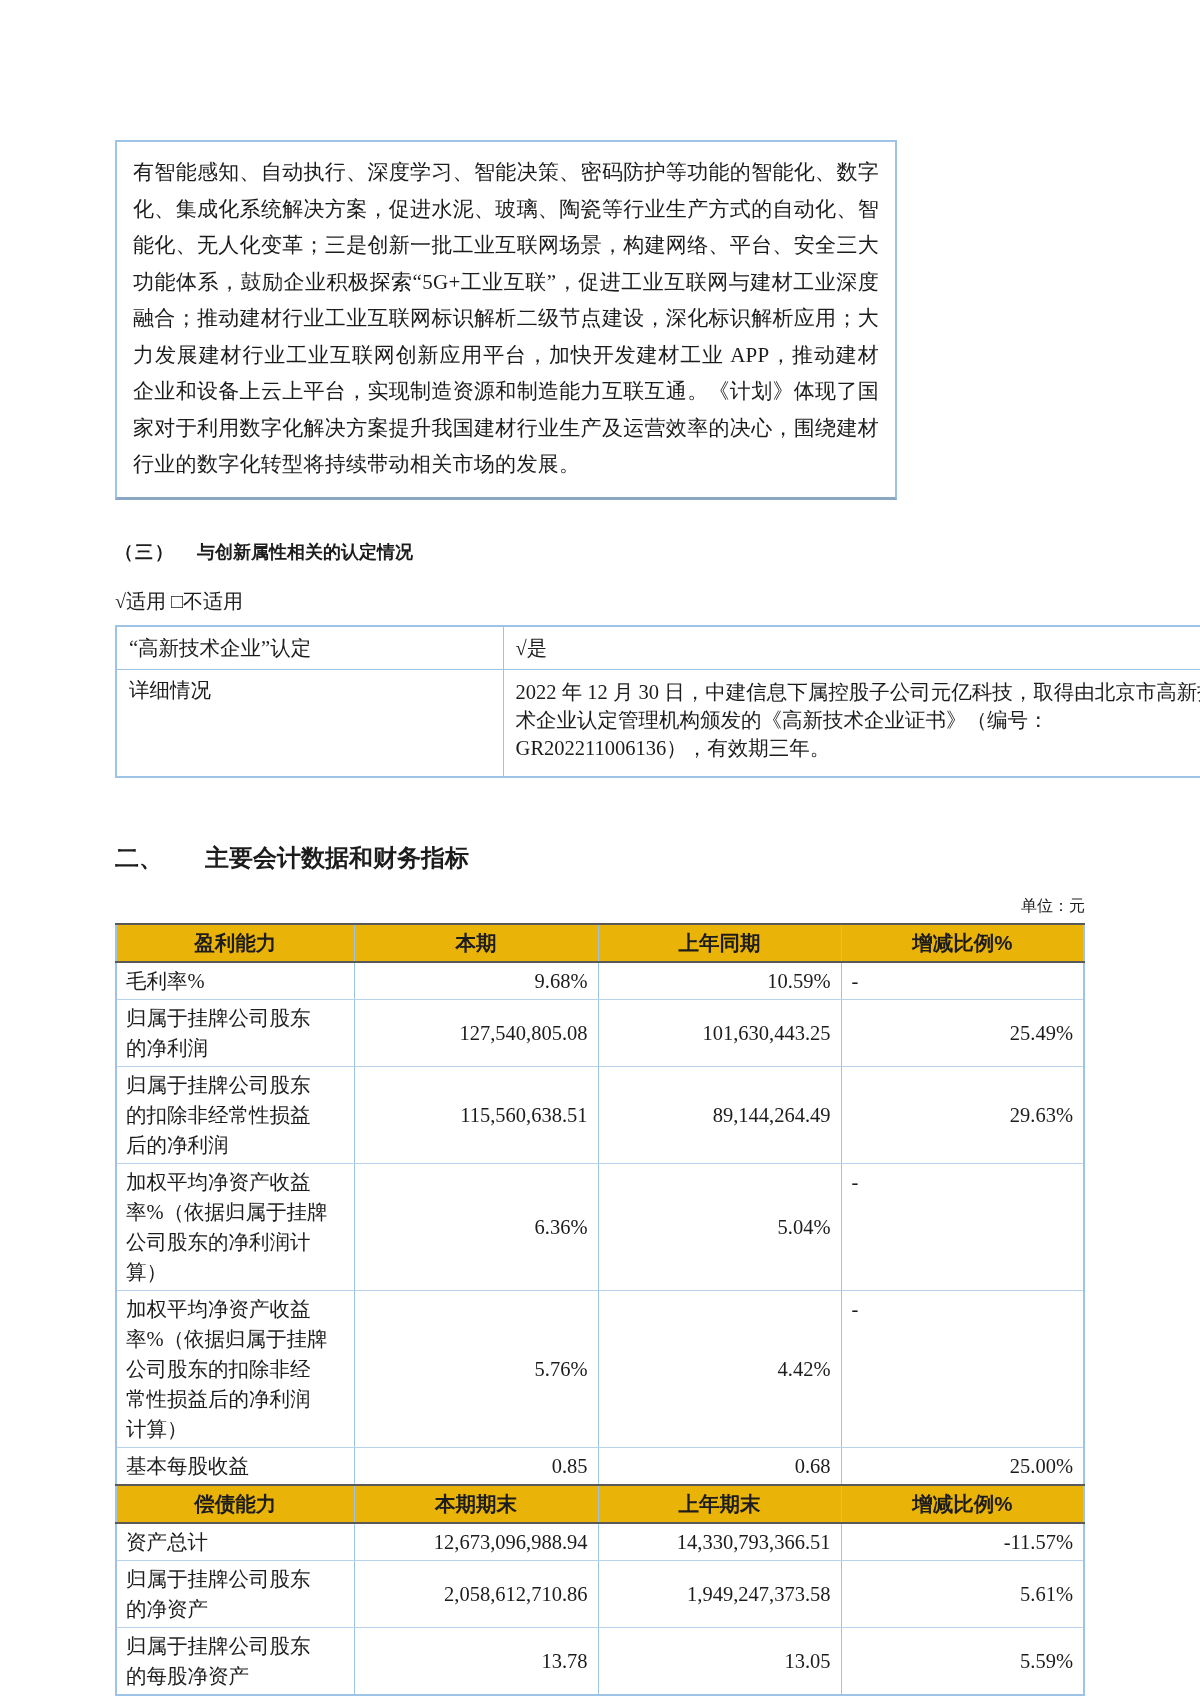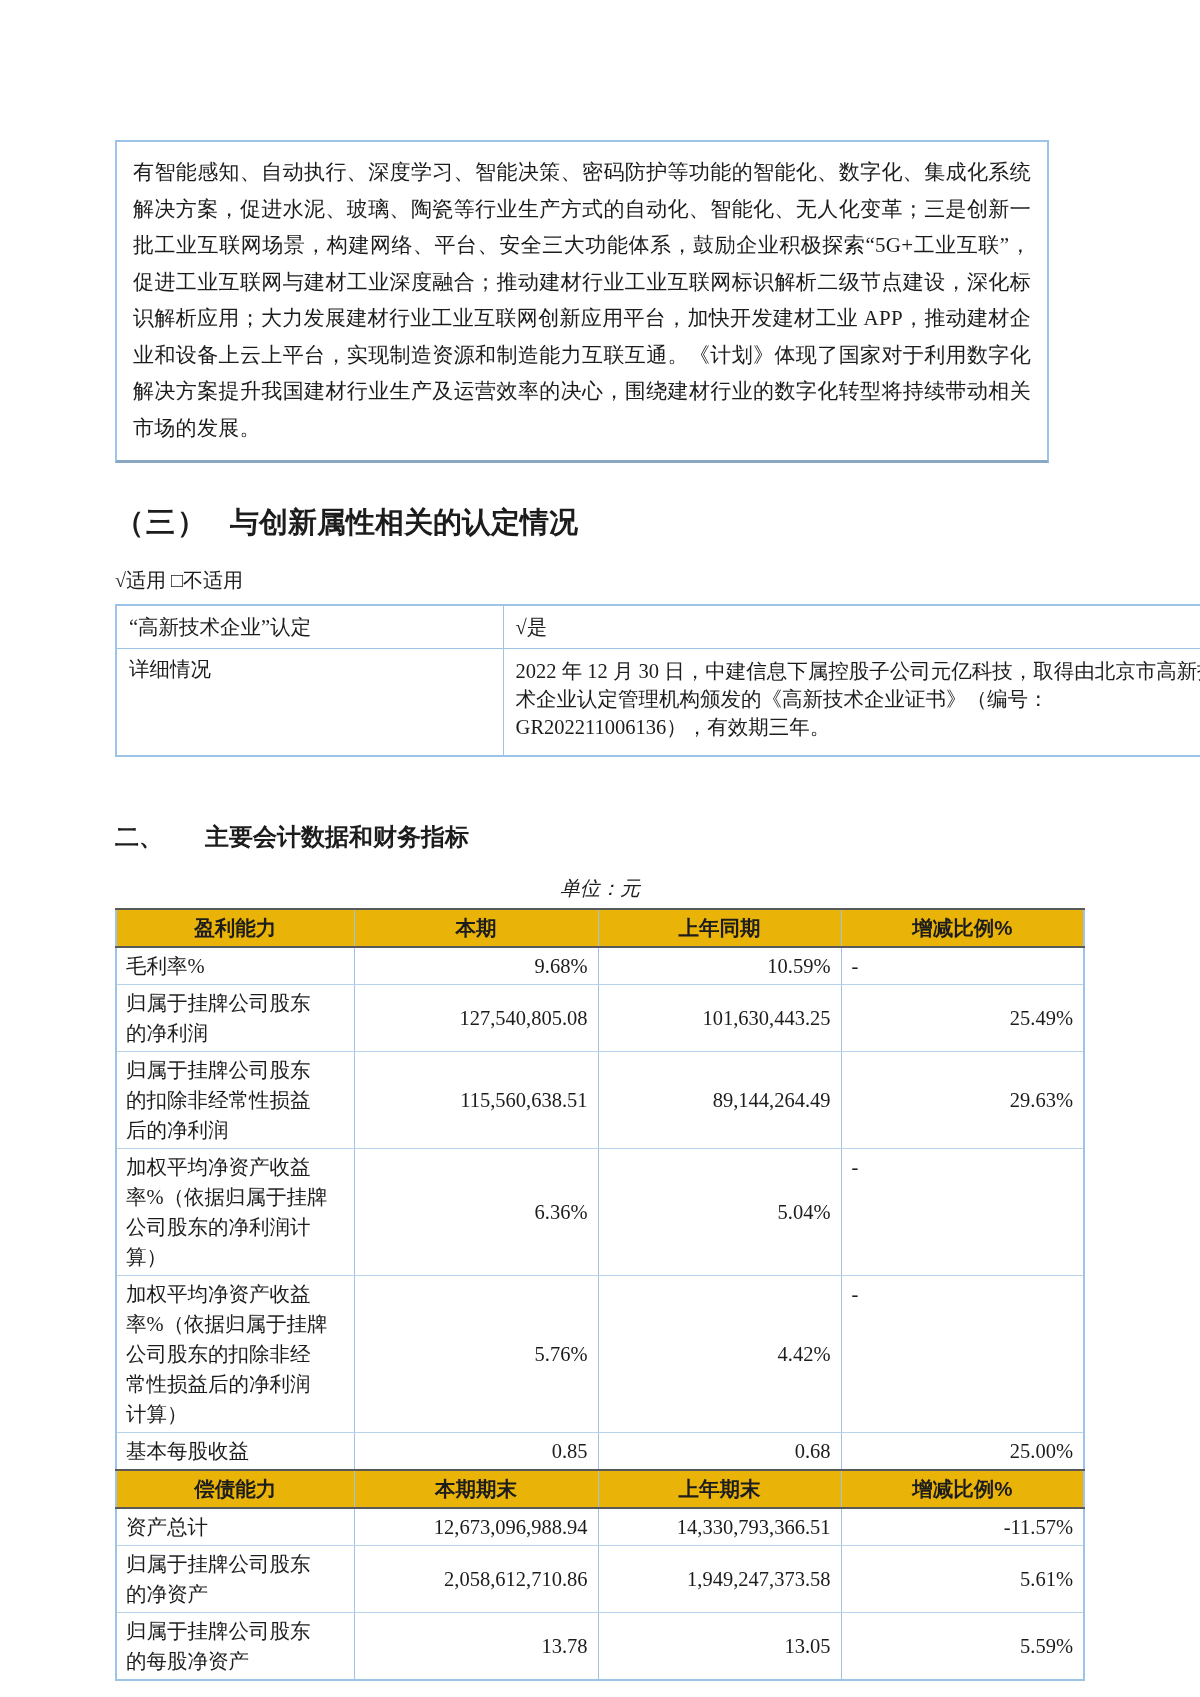--- a/index.html
+++ b/index.html
@@ -6,33 +6,33 @@
   body{
     width:1200px;min-height:1697px;
     font-family:"Liberation Serif","DejaVu Serif",serif;
     color:#1c1c1c;
     -webkit-font-smoothing:antialiased;
   }
   .page{box-sizing:border-box;width:1200px;min-height:1697px;padding:140px 110px 60px 115px;}
 
   
   .intro-box{
-    box-sizing:border-box;width:934px;
+    box-sizing:border-box;width:782px;
     border:2px solid #9dc3e6;border-bottom:3px solid #8aa8c4;
     padding:12px 16px 14px 16px;
     background:#ffffff;
   }
   .intro-box p{
     margin:0;font-size:21px;line-height:36.5px;text-align:justify;
     letter-spacing:0.3px;
   }
 
   
   .sec3{
-    margin:40px 0 0 0;font-size:29px;font-weight:bold;
+    margin:40px 0 0 0;font-size:18px;font-weight:bold;
     font-family:"Liberation Sans","DejaVu Sans",sans-serif;
   }
   .sec3 .sec-num{margin-right:22px;letter-spacing:2px;}
   .applic{margin:24px 0 10px 0;font-size:20px;}
 
   
   table{border-collapse:collapse;table-layout:fixed;}
   .cert-table{width:1124px;border:2px solid #9dc3e6;}
   .cert-table td{
     border:1.5px solid #9dc3e6;
@@ -40,21 +40,21 @@
     padding:6px 10px 6px 12px;
   }
   .cert-table td.detail{line-height:28px;padding-top:8px;padding-bottom:14px;}
   .cert-table tr:first-child td{padding-top:7px;padding-bottom:7px;}
 
   .sec2{
     margin:64px 0 0 0;font-size:24px;font-weight:bold;
     font-family:"Liberation Sans","DejaVu Sans",sans-serif;
   }
   .sec2 .sec-num{margin-right:42px;}
-  .unit{margin:22px 0 6px 0;width:970px;text-align:center;font-size:20px;font-style:italic;}
+  .unit{margin:22px 0 6px 0;width:970px;text-align:right;font-size:16px;}
 
   
   .fin-table{width:970px;border:2px solid #9dc3e6;}
   .fin-table td{
     border-left:1.5px solid #9dc3e6;border-right:1.5px solid #9dc3e6;
     border-top:1px solid #b7d2ea;border-bottom:1px solid #b7d2ea;
     font-size:20.5px;line-height:30px;vertical-align:middle;
     padding:3px 8px;
   }
   .fin-table td.c0{text-align:left;padding-left:9px;padding-right:26px;}

